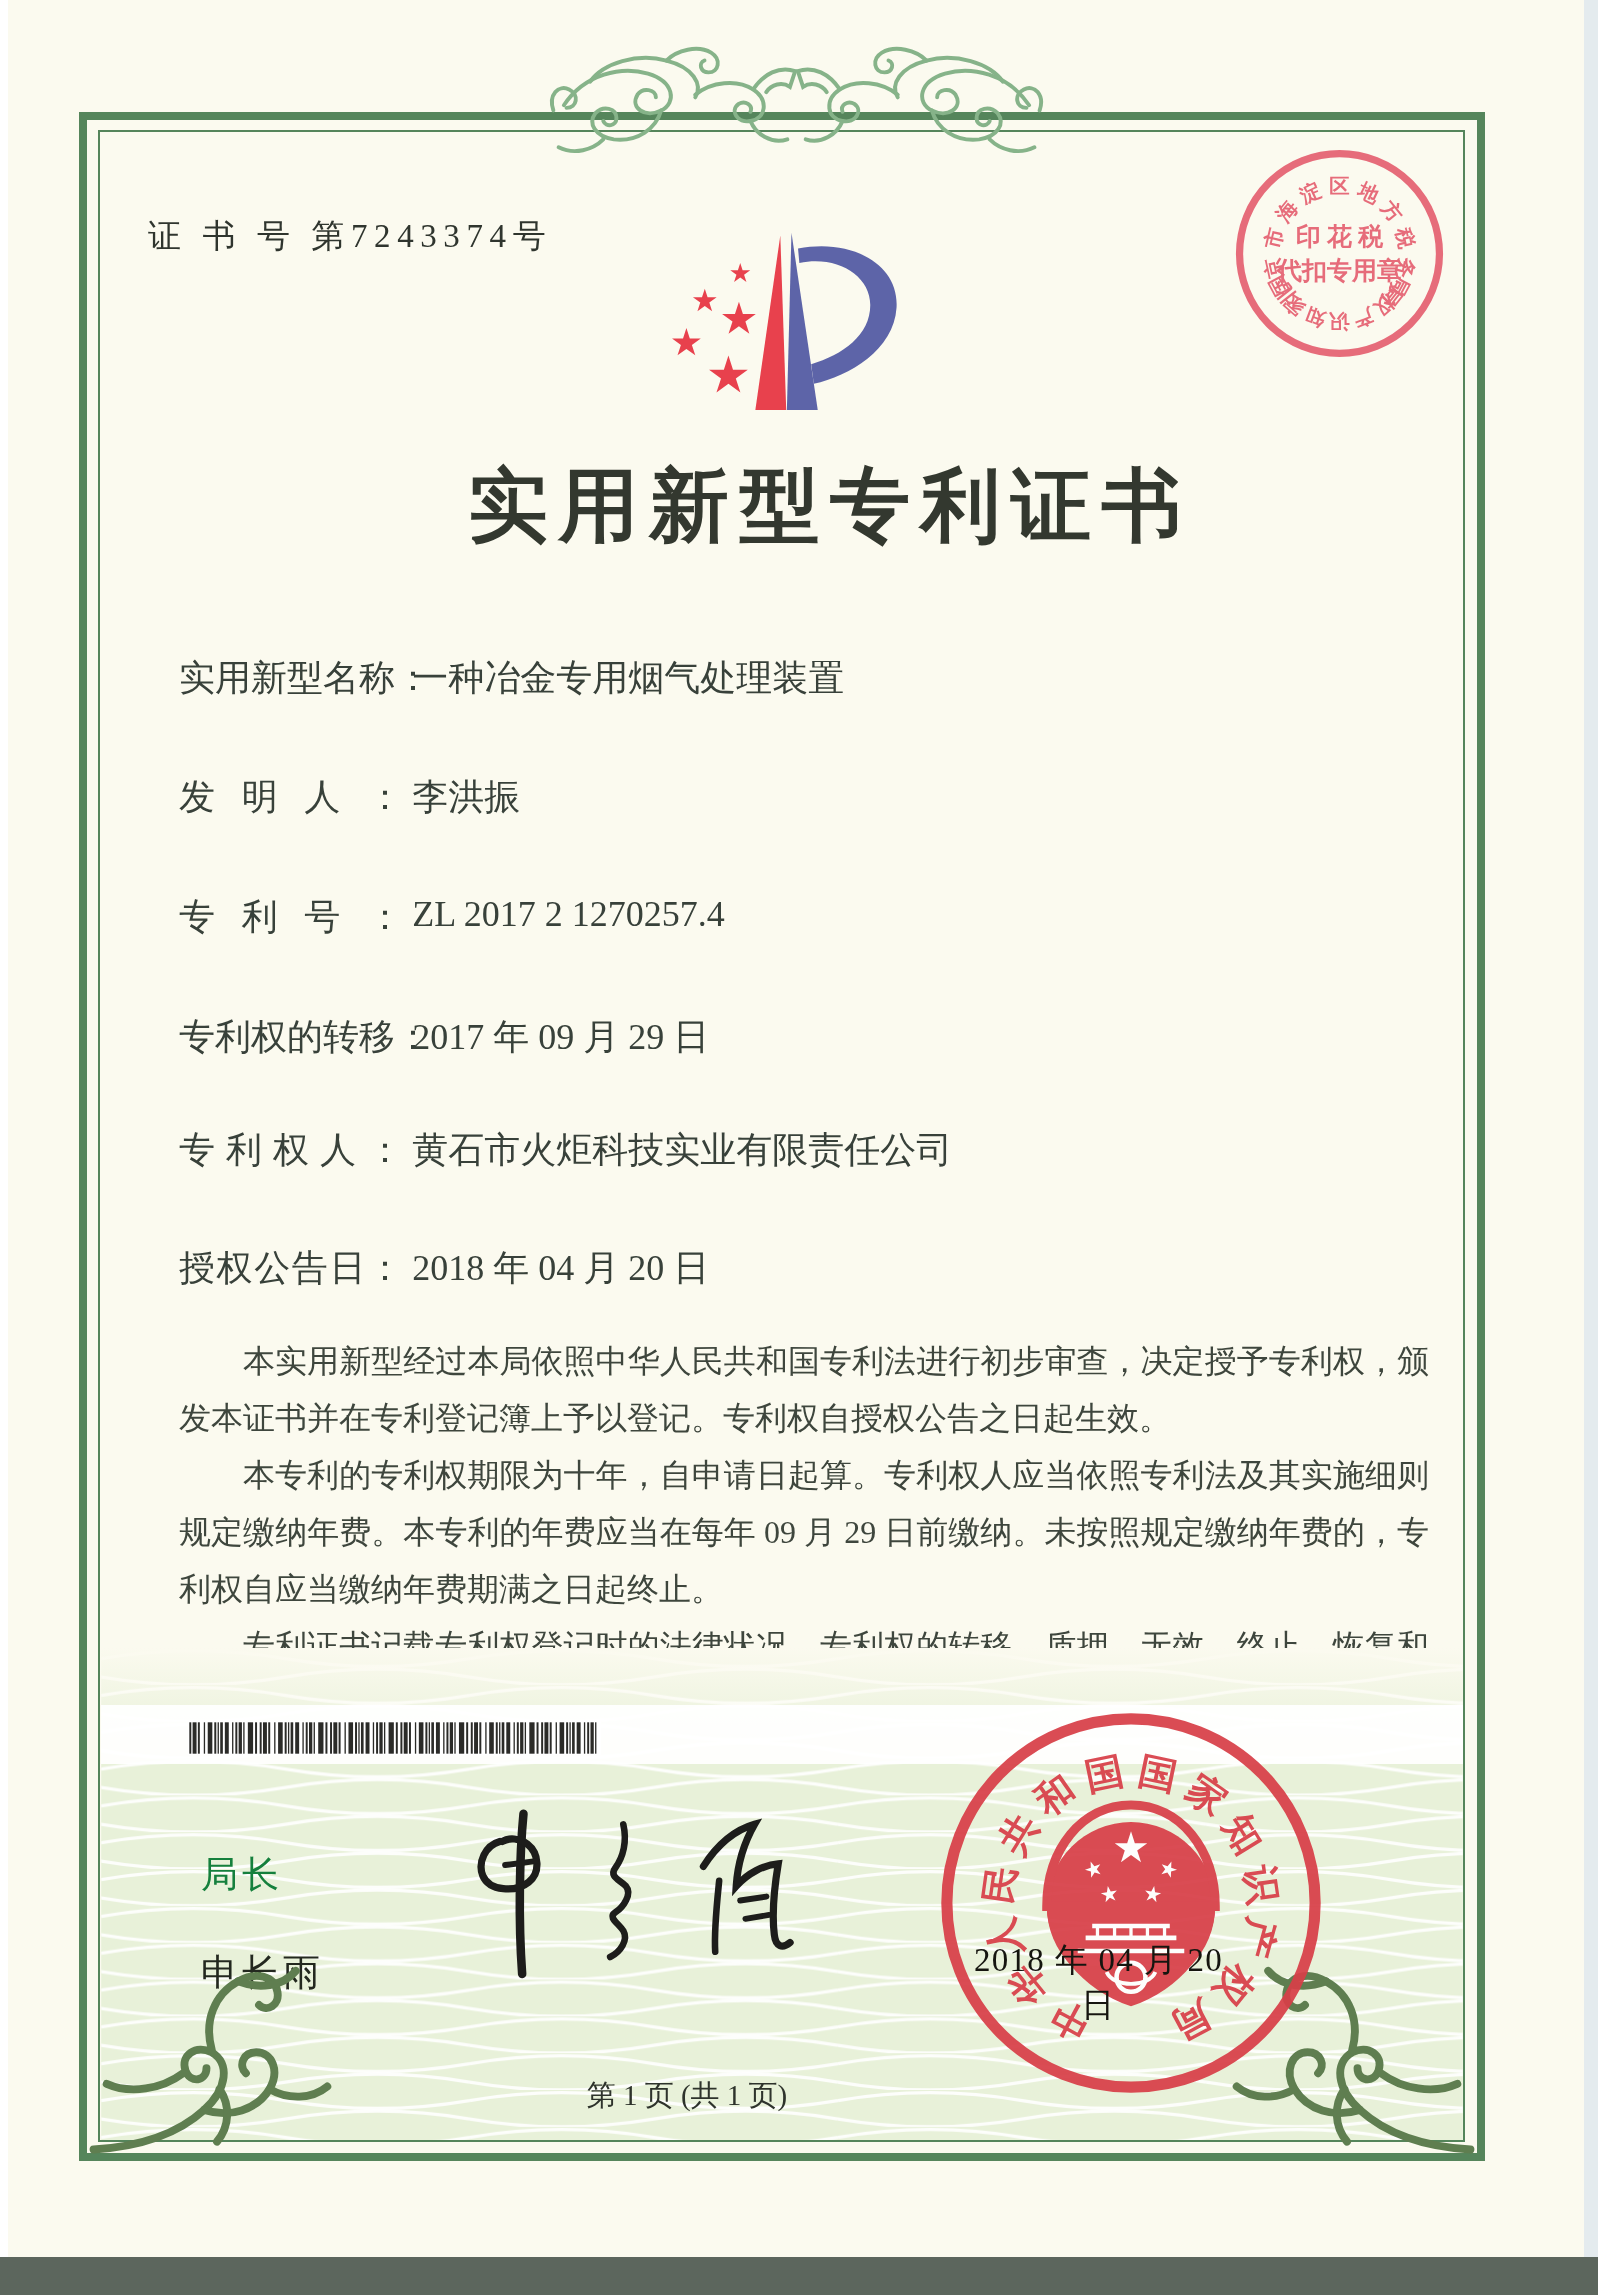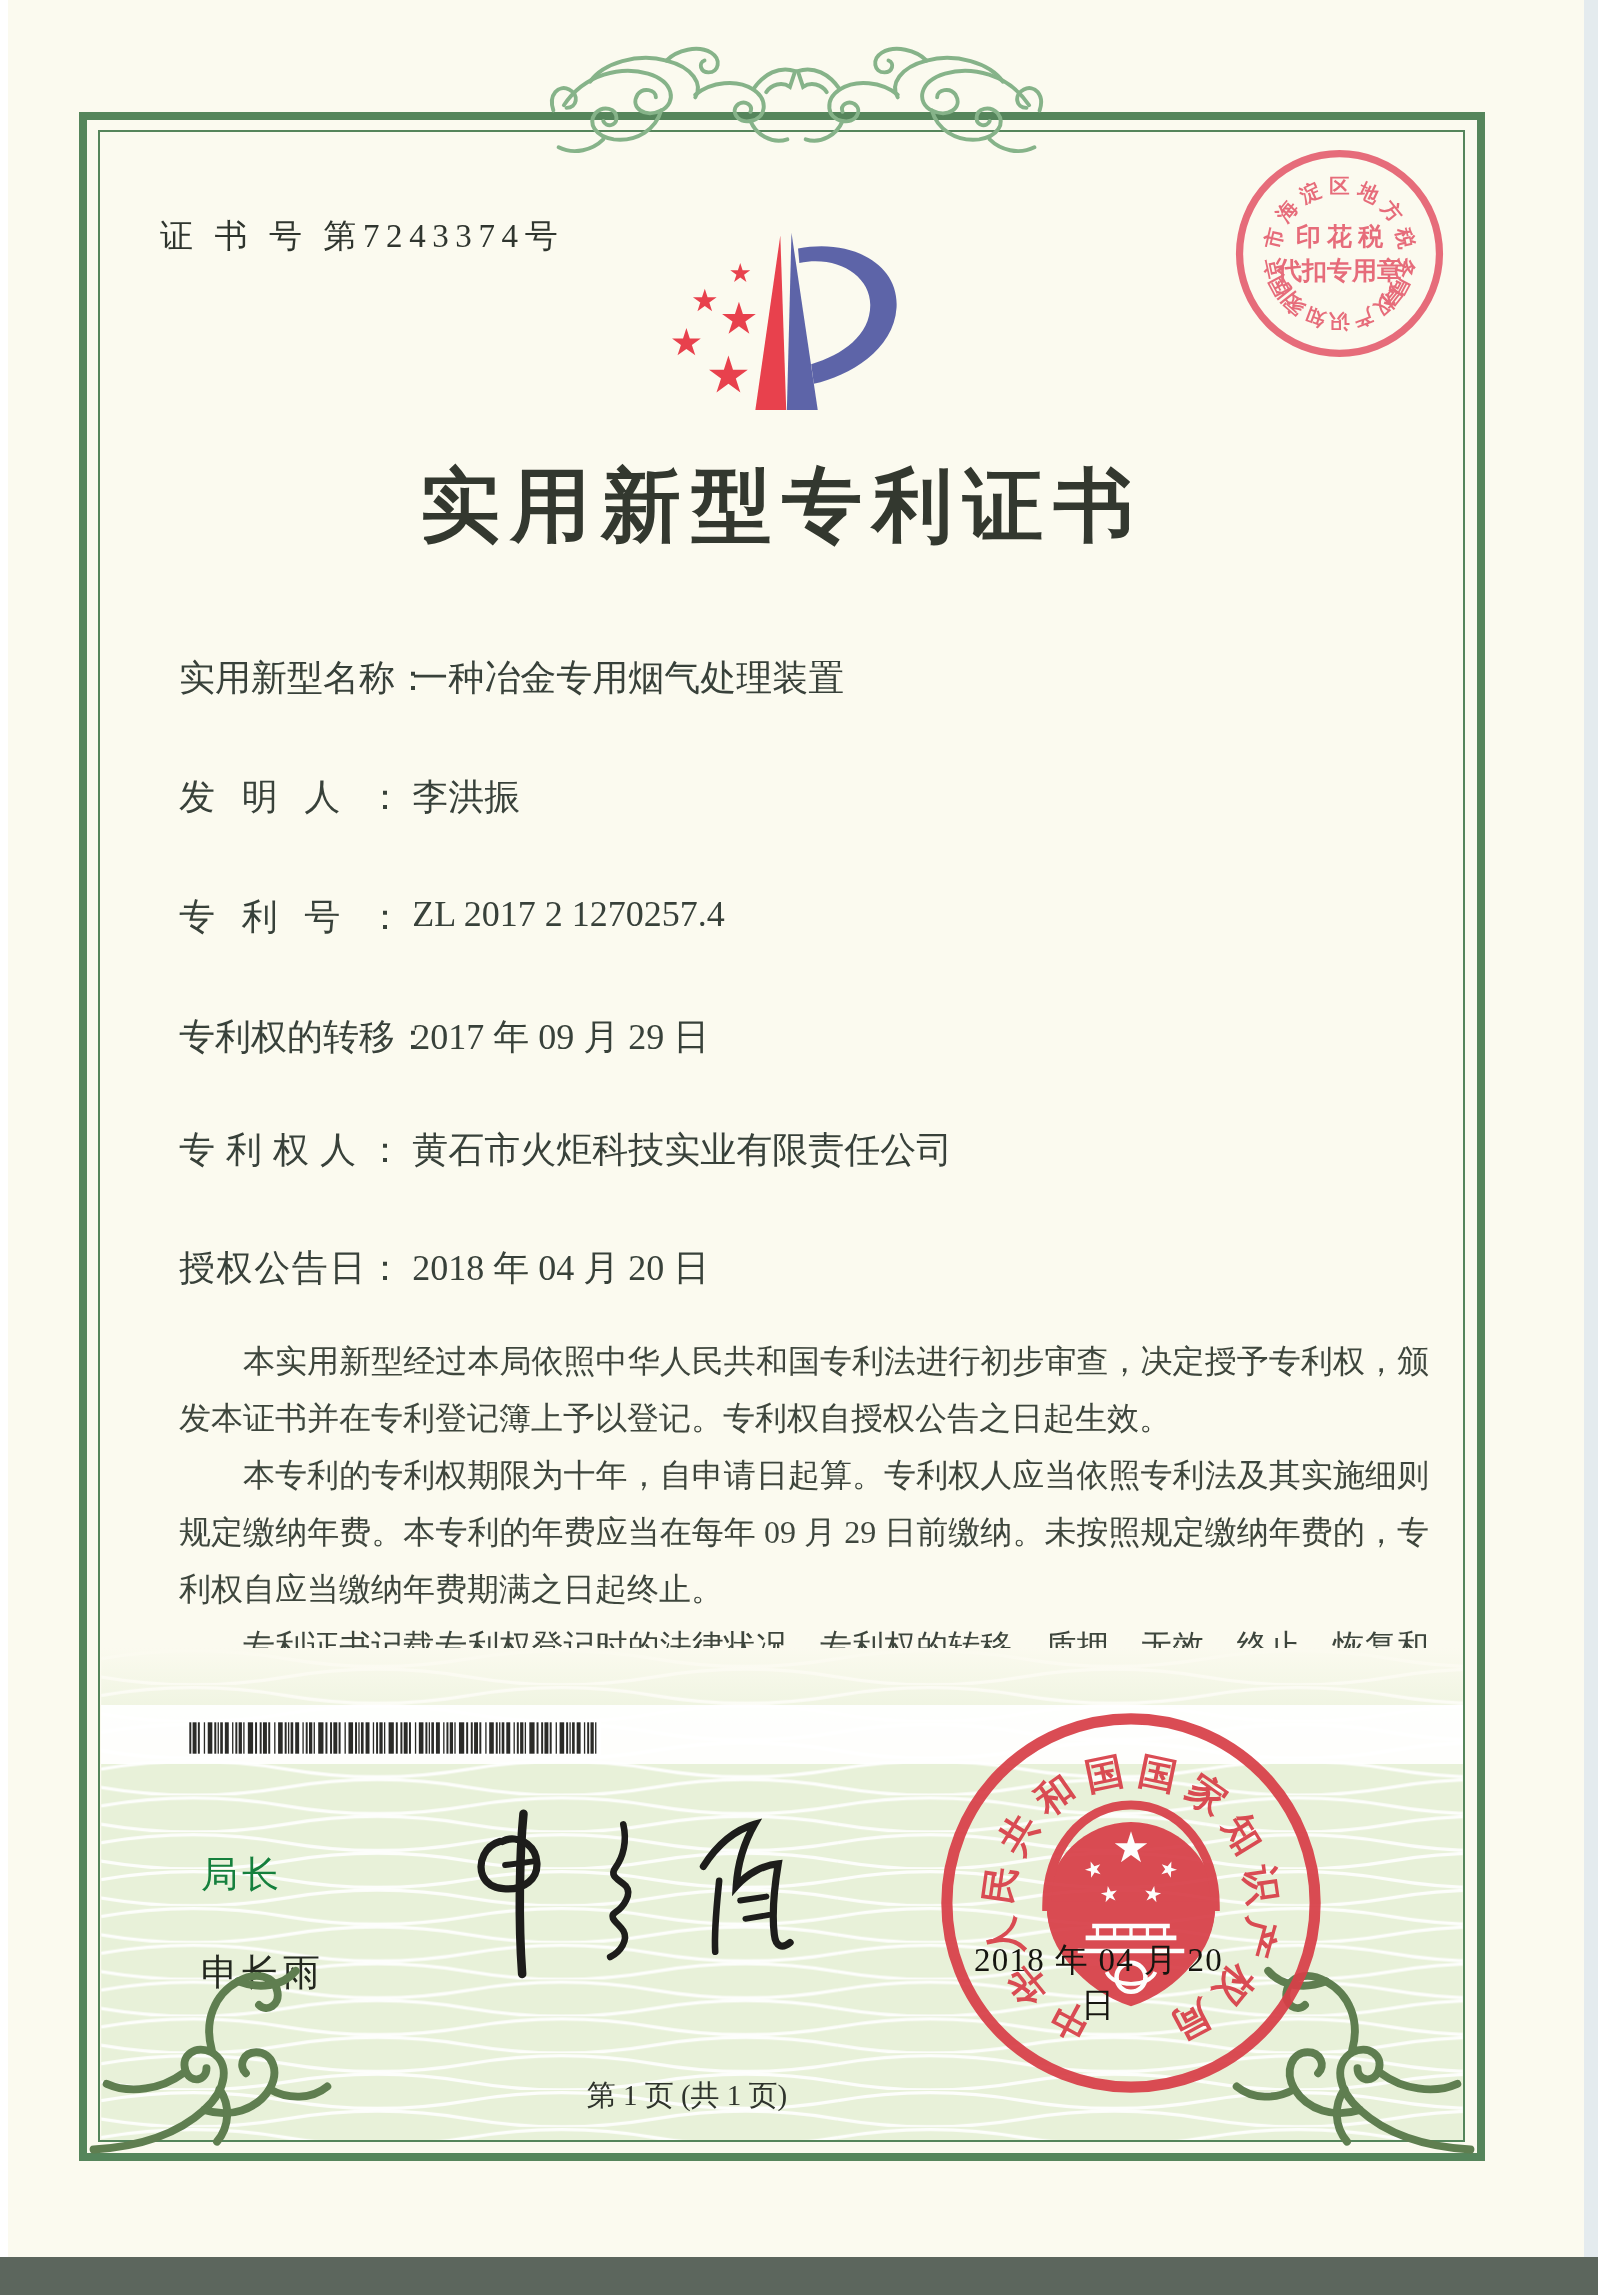--- a/index.html
+++ b/index.html
@@ -12,23 +12,23 @@
   
   .scan-right{right:0;top:0;width:14.5px;height:2295px;background:#e4ebee;}
   .scan-left{left:0;top:0;width:8px;height:2295px;background:#ffffff;}
   .scan-bottom{left:0;top:2257px;width:1598px;height:38px;background:#5c665d;}
   
   .frame-outer{left:79px;top:112px;width:1406px;height:2049px;
     border:8.6px solid #55855b;box-sizing:border-box;}
   .frame-inner{left:98px;top:130px;width:1367px;height:2012px;
     border:2.6px solid #55855b;box-sizing:border-box;}
   
-  .cert-no{left:160px;top:214px;font-size:33px;letter-spacing:6.6px;color:#2f352e;}
+  .cert-no{left:148px;top:214px;font-size:33px;letter-spacing:6.6px;color:#2f352e;}
   .title{left:79px;top:453px;width:1406px;text-align:center;font-size:80px;
-    font-weight:bold;letter-spacing:10.5px;color:#33382f;}
+    font-weight:bold;letter-spacing:10.5px;color:#33382f;padding-left:48px;}
   
   .frow{left:179px;font-size:36px;color:#38413a;white-space:nowrap;}
   .flabel{display:inline-block;width:224px;text-align:justify;text-align-last:justify;vertical-align:top;}
   .fvalue{margin-left:9.2px;}
   
   .paras{left:179px;top:1333px;width:1250px;color:#3e463d;}
   .paras p{margin:0;font-size:32px;line-height:57px;text-indent:64px;text-align:justify;}
   
   .wave-fade{left:101px;top:1648px;width:1362px;height:99px;
     background:linear-gradient(#fbfaef,rgba(251,250,239,0));}

